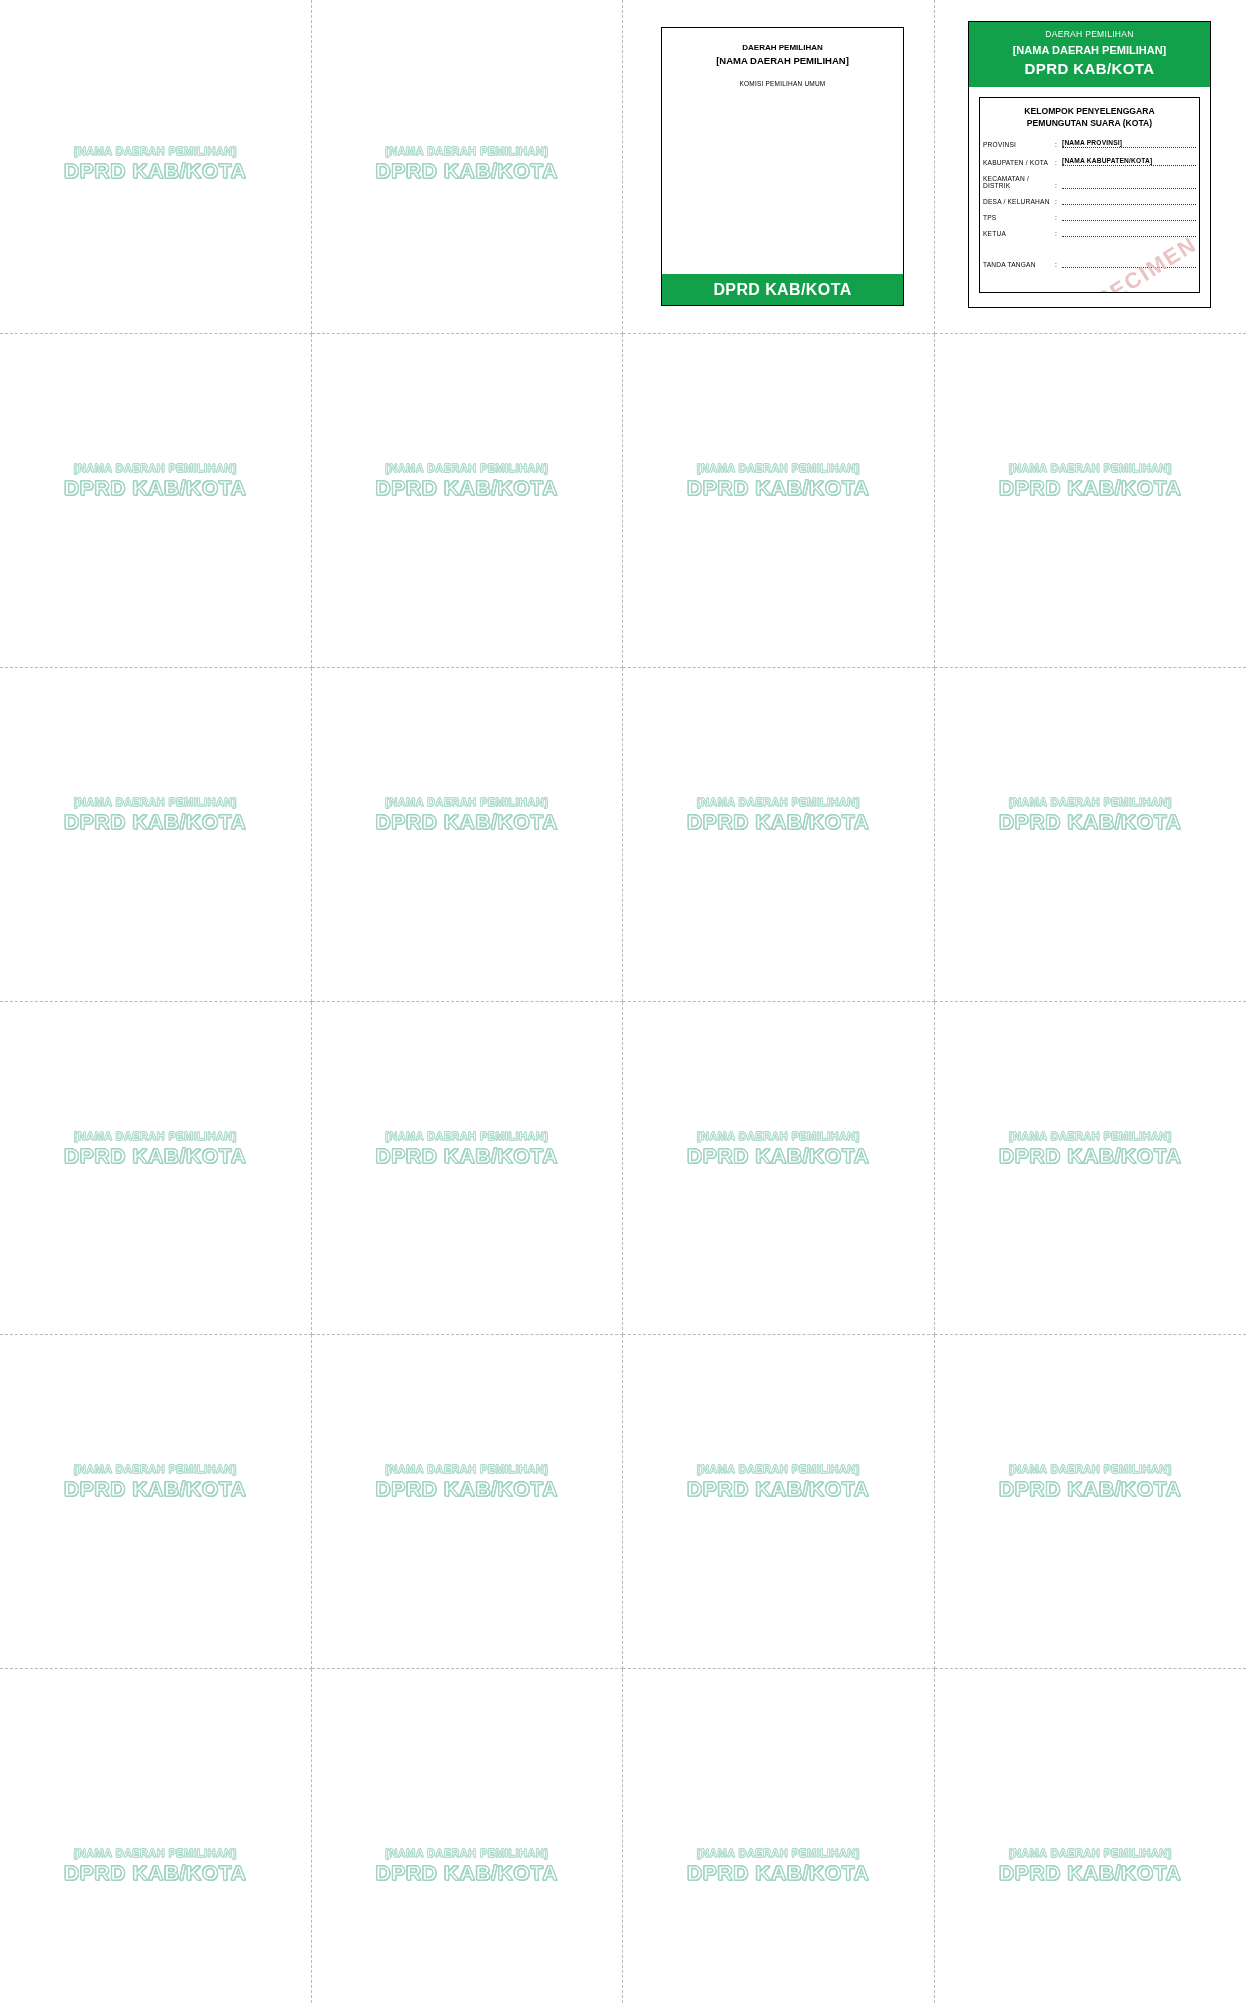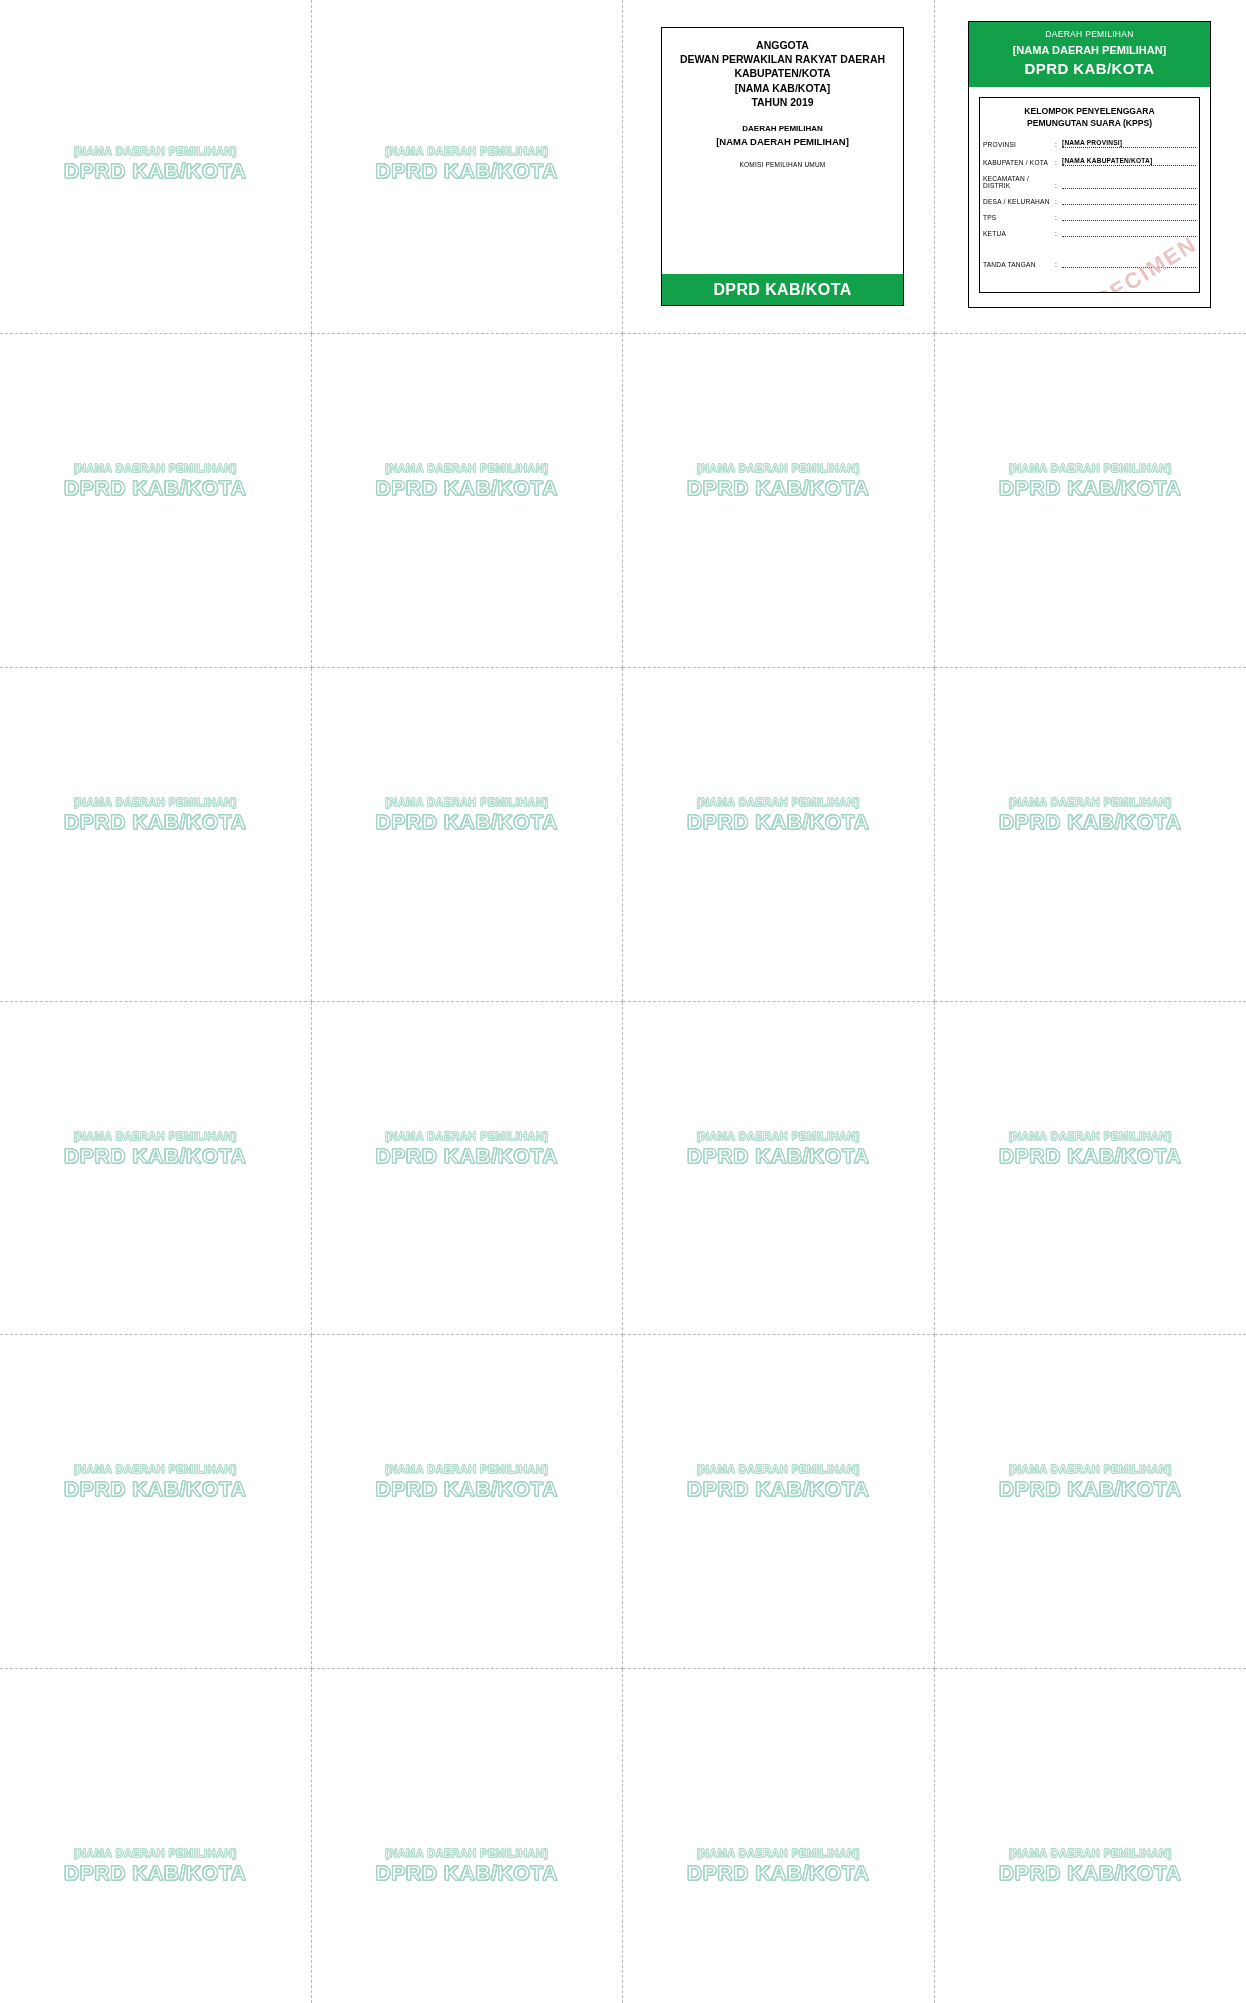--- a/index.html
+++ b/index.html
@@ -454,27 +454,20 @@
     <div class="cell row6 no-right no-bottom">
       <div class="watermark">
         <div class="wm-line1">[NAMA DAERAH PEMILIHAN]</div>
         <div class="wm-line2">DPRD KAB/KOTA</div>
       </div>
     </div>
   </div>
 
   <div class="ballot-card">
 
-    <div class="ballot-mid">
-      <div class="m-l">ANGGOTA</div>
-      <div class="m-l">DEWAN PERWAKILAN RAKYAT DAERAH</div>
-      <div class="m-l">KABUPATEN/KOTA</div>
-      <div class="m-l">[NAMA KAB/KOTA]</div>
-      <div class="m-l">TAHUN 2019</div>
-    </div>
 
     <div class="ballot-dp">
       <div class="d1">DAERAH PEMILIHAN</div>
       <div class="d2">[NAMA DAERAH PEMILIHAN]</div>
     </div>
 
     <div class="ballot-kpu">KOMISI PEMILIHAN UMUM</div>
 
     <div class="ballot-footer">
       <span>DPRD KAB/KOTA</span>
@@ -484,21 +477,21 @@
   <div class="kpps-card">
     <div class="kpps-head">
       <div class="h1">DAERAH PEMILIHAN</div>
       <div class="h2">[NAMA DAERAH PEMILIHAN]</div>
       <div class="h3">DPRD KAB/KOTA</div>
     </div>
 
     <div class="kpps-body">
       <div class="kpps-title">
         <div>KELOMPOK PENYELENGGARA</div>
-        <div>PEMUNGUTAN SUARA (KPPS)</div>
+        <div>PEMUNGUTAN SUARA (KOTA)</div>
       </div>
 
       <div class="kpps-row">
         <div class="lbl">PROVINSI</div>
         <div class="col">:</div>
         <div class="val">[NAMA PROVINSI]</div>
       </div>
 
       <div class="kpps-row">
         <div class="lbl">KABUPATEN / KOTA</div>

